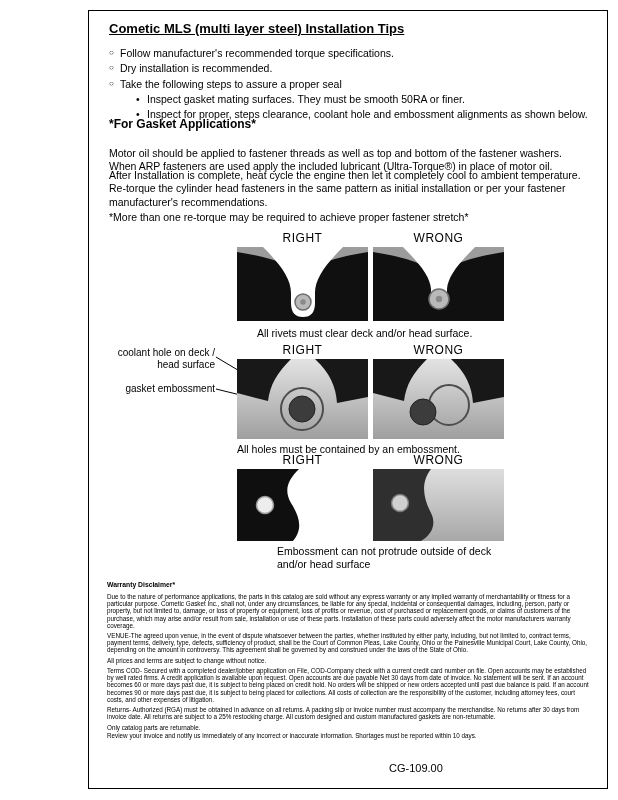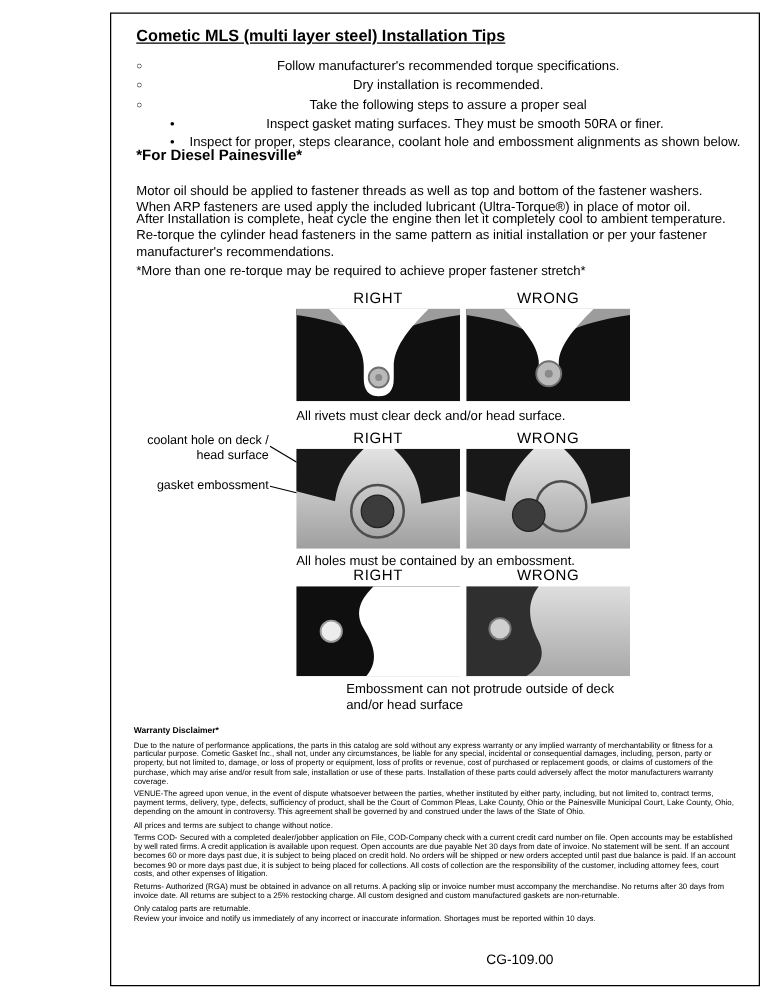--- a/index.html
+++ b/index.html
@@ -3,21 +3,21 @@
 <meta charset="utf-8">
 <style>
   * { margin:0; padding:0; box-sizing:border-box; }
   html,body { width:618px; height:800px; background:#ffffff; }
   body { font-family:"Liberation Sans", sans-serif; color:#000; position:relative; }
   .frame { position:absolute; left:88px; top:10px; width:520px; height:779px; border:1px solid #000; background:#fff;padding-left:42px; }
 
   .title { position:absolute; left:20px; top:10px; font-size:13px; font-weight:bold; text-decoration:underline; white-space:nowrap; }
 
   .tips { position:absolute; left:20px; top:36px; width:488px; list-style:none; font-size:10.5px; line-height:1.22; }
-  .tips > li { position:relative; padding-left:11px; margin-bottom:2.5px;text-align:center; }
+  .tips > li { position:relative; padding-left:11px; margin-bottom:2.5px; }
   .tips > li::before { content:"○"; position:absolute; left:0; top:1px; font-size:8px; }
   .subtips { list-style:none; margin:2.5px 0 0 16px; }
   .subtips li { position:relative; padding-left:11px; margin-bottom:2.5px; }
   .subtips li::before { content:"•"; position:absolute; left:0; top:0; font-size:10.5px; }
 
   .diesel-h { position:absolute; left:20px; top:106px; font-size:12px; font-weight:bold; }
   .body { font-size:10.5px; line-height:1.28; }
   .para1 { position:absolute; left:20px; top:136px; width:482px; }
   .para2 { position:absolute; left:20px; top:158px; width:482px; }
   .note  { position:absolute; left:20px; top:200px; width:482px; }
@@ -49,21 +49,21 @@
       <li><span>Follow manufacturer's recommended torque specifications.</span></li>
       <li><span>Dry installation is recommended.</span></li>
       <li><span>Take the following steps to assure a proper seal</span>
         <ul class="subtips">
           <li><span>Inspect gasket mating surfaces.  They must be smooth 50RA or finer.</span></li>
           <li><span>Inspect for proper, steps clearance, coolant hole and embossment alignments as shown below.</span></li>
         </ul>
       </li>
     </ul>
 
-    <h2 class="diesel-h">*For Diesel Painesville*</h2>
+    <h2 class="diesel-h">*For Gasket Applications*</h2>
     <p class="body para1">Motor oil should be applied to fastener threads as well as top and bottom of the fastener washers. When ARP fasteners are used apply the included lubricant (Ultra-Torque®) in place of motor oil.</p>
     <p class="body para2">After Installation is complete, heat cycle the engine then let it completely cool to ambient temperature. Re-torque the cylinder head fasteners in the same pattern as initial installation or per your fastener manufacturer's recommendations.</p>
     <p class="body note">*More than one re-torque may be required to achieve proper fastener stretch*</p>
 
     <div class="diagrams">
 
       <div class="dg-header" style="left:120px; top:0;">RIGHT</div>
       <div class="dg-header" style="left:256px; top:0;">WRONG</div>
 
       <div class="panel" style="left:120px; top:16px;">
@@ -77,21 +77,21 @@
       </div>
       <div class="panel" style="left:256px; top:16px;">
         <svg viewBox="0 0 131 74" width="131" height="74">
           <rect width="131" height="74" fill="#101010"></rect>
           <path d="M0,0 H131 V5 Q98,10 82,18 H49 Q33,10 0,5 Z" fill="#9c9c9c"></path>
           <path d="M30,0 C48,18 57,30 58,42 L58,48 Q58,56 66,56 Q74,56 74,48 L74,42 C75,30 84,18 102,0 Z" fill="#ffffff"></path>
           <circle cx="66" cy="52" r="10" fill="#b9b9b9" stroke="#6e6e6e" stroke-width="1.5"></circle>
           <circle cx="66" cy="52" r="3.2" fill="#8a8a8a"></circle>
         </svg>
       </div>
-      <div class="caption" style="top:96px; width:260px;">All rivets must clear deck and/or head surface.</div>
+      <div class="caption" style="top:96px; width:260px;margin-left:20px;">All rivets must clear deck and/or head surface.</div>
 
       <div class="dg-header" style="left:120px; top:112px;">RIGHT</div>
       <div class="dg-header" style="left:256px; top:112px;">WRONG</div>
 
       <div class="side-label" style="top:116px;">coolant hole on deck / head surface</div>
       <div class="side-label" style="top:152px;">gasket embossment</div>
 
       <svg class="leader" viewBox="0 0 200 100" width="200" height="100">
         <line x1="99" y1="16" x2="176" y2="62" stroke="#000" stroke-width="1"></line>
         <line x1="99" y1="48" x2="164" y2="64" stroke="#000" stroke-width="1"></line>

